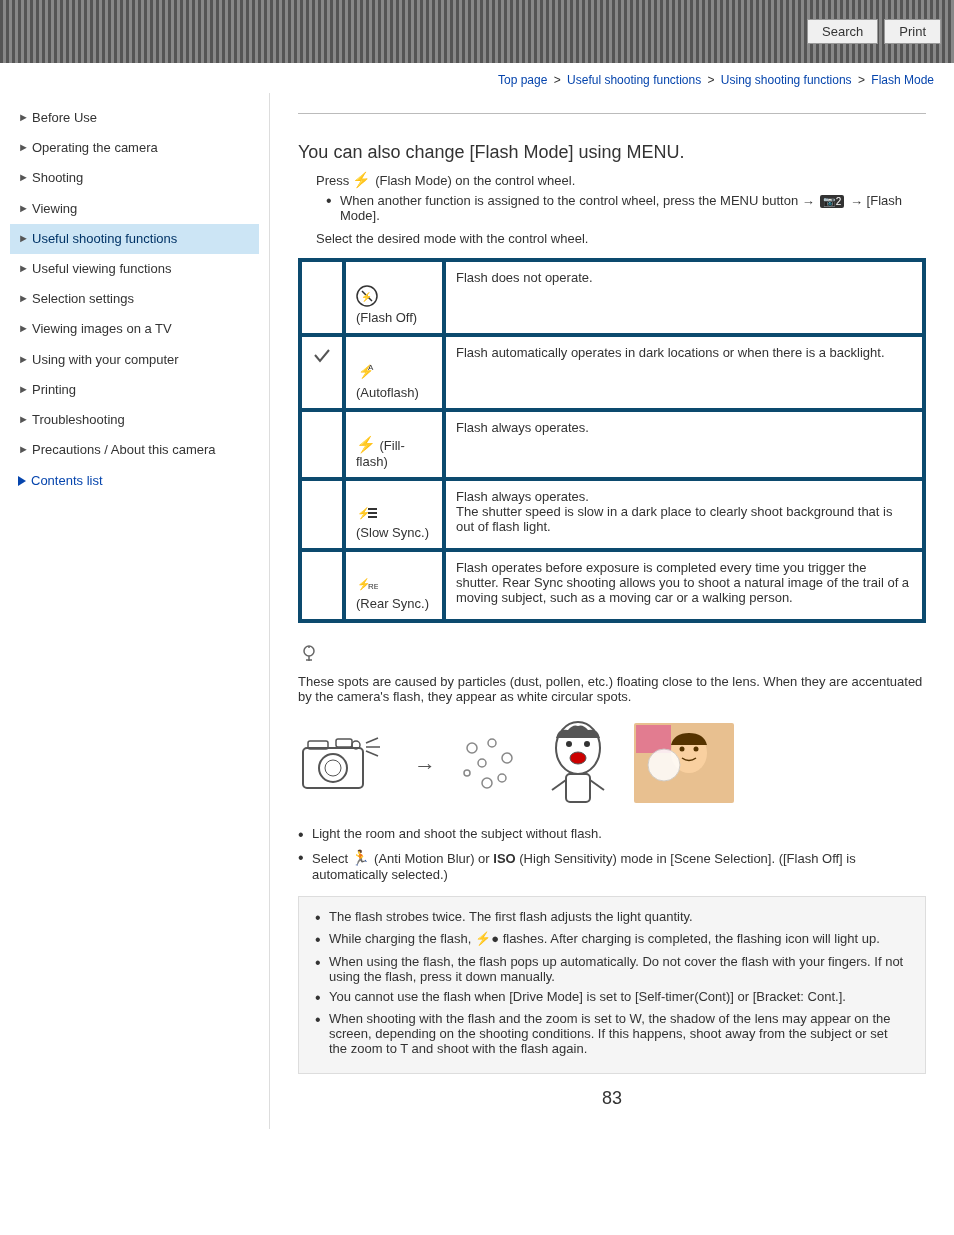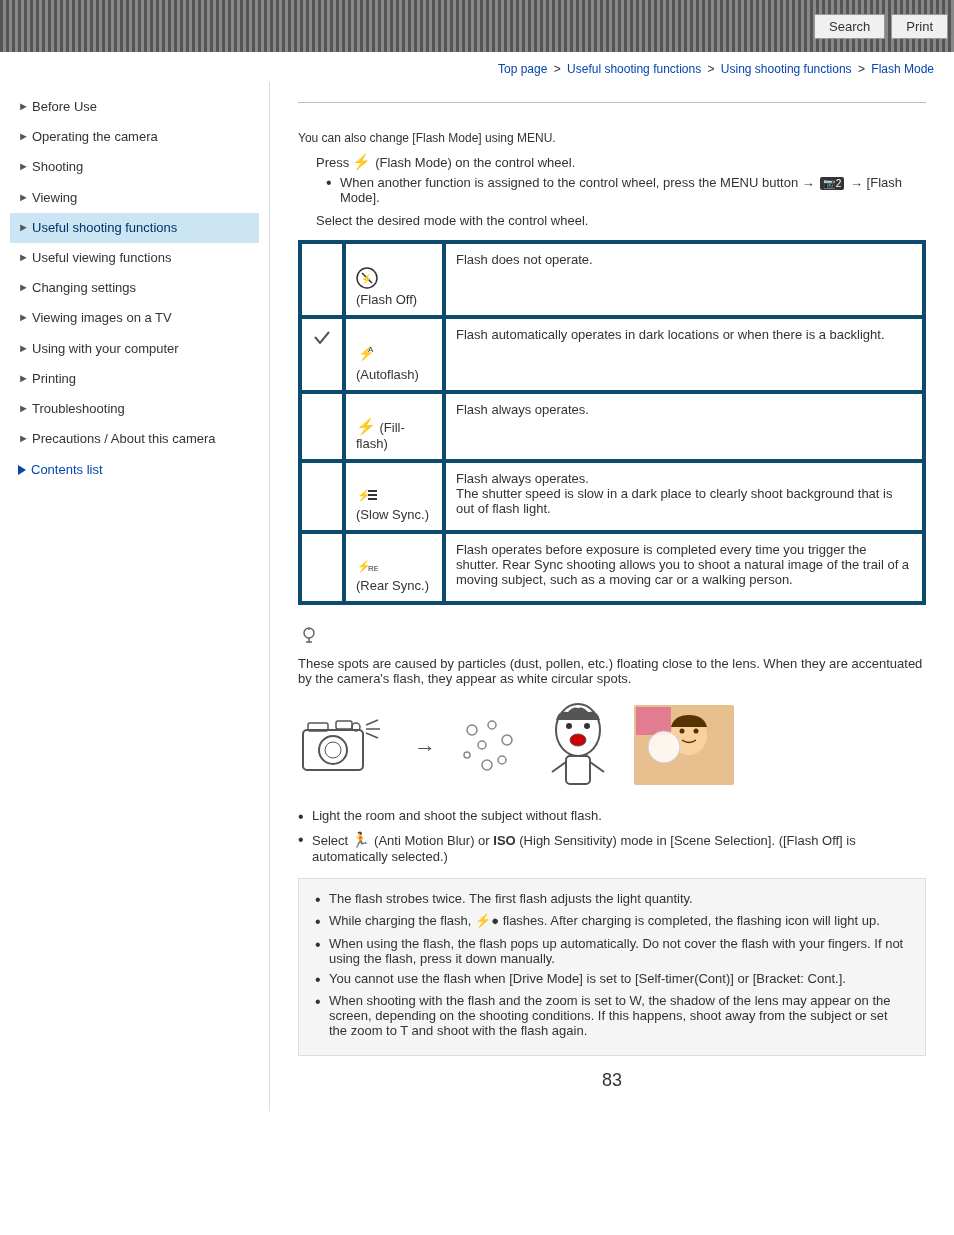--- a/index.html
+++ b/index.html
@@ -1,25 +1,25 @@
 <!DOCTYPE html>
 <html><head>
   <meta charset="utf-8">
   <style>
     * { box-sizing: border-box; margin: 0; padding: 0; }
     body { font-family: Arial, sans-serif; font-size: 13px; color: #333; background: #fff; width: 954px; min-height: 1235px; }
 
     
     .header {
       background: repeating-linear-gradient(90deg, #555 0px, #555 3px, #888 3px, #888 6px, #555 6px);
-      height: 52px;
+      height: 63px;
       display: flex;
       align-items: center;
       justify-content: flex-end;
-      padding-right: 6px;
+      padding-right: 13px;
     }
     .header-btn {
       background: #f0f0f0;
       border: 1px solid #999;
       padding: 4px 14px;
       font-size: 13px;
       cursor: pointer;
       margin-left: 6px;
       color: #333;
     }
@@ -95,21 +95,21 @@
       padding: 10px 28px 20px 28px;
     }
 
     .divider {
       border: none;
       border-top: 1px solid #bbb;
       margin: 10px 0 14px 0;
     }
 
     .intro-text {
-      font-size: 12px;
+      font-size: 18px;
       margin-bottom: 8px;
       margin-top: 28px;
     }
 
     .press-line {
       margin: 4px 0 4px 18px;
       font-size: 13px;
     }
     .bullet-line {
       margin: 4px 0 4px 28px;
@@ -275,21 +275,21 @@
     <div class="sidebar-item active">
       <span class="sidebar-arrow">►</span>
       <span class="sidebar-label">Useful shooting functions</span>
     </div>
     <div class="sidebar-item">
       <span class="sidebar-arrow">►</span>
       <span class="sidebar-label">Useful viewing functions</span>
     </div>
     <div class="sidebar-item">
       <span class="sidebar-arrow">►</span>
-      <span class="sidebar-label">Changing settings</span>
+      <span class="sidebar-label">Selection settings</span>
     </div>
     <div class="sidebar-item">
       <span class="sidebar-arrow">►</span>
       <span class="sidebar-label">Viewing images on a TV</span>
     </div>
     <div class="sidebar-item">
       <span class="sidebar-arrow">►</span>
       <span class="sidebar-label">Using with your computer</span>
     </div>
     <div class="sidebar-item">

